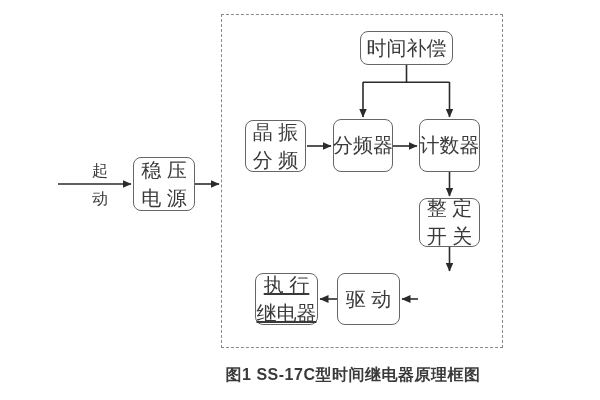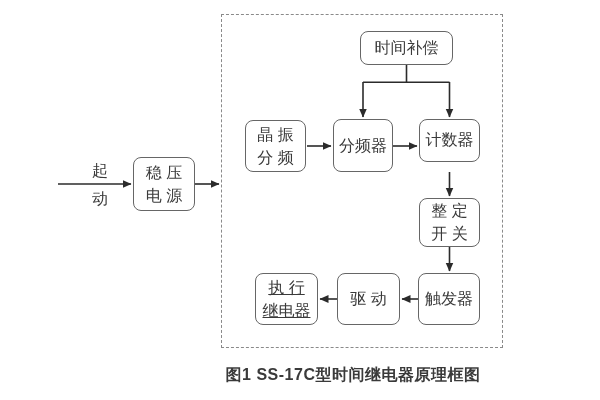--- a/index.html
+++ b/index.html
@@ -28,21 +28,21 @@
     position: absolute;
     box-sizing: border-box;
     border: 1.5px solid #666666;
     border-radius: 8px;
     background: #ffffff;
     display: flex;
     flex-direction: column;
     align-items: center;
     justify-content: center;
     gap: 3px;
-    font-size: 16px;
+    font-size: 20px;
     line-height: 1.25;
     color: #3a3a3a;
     white-space: pre;
   }
   .free-label {
     position: absolute;
     font-size: 16px;
     color: #3a3a3a;
     white-space: pre;
   }
@@ -101,32 +101,29 @@
 
   <div class="block" style="left:245px; top:120px; width:61px; height:52px;">
     <span>晶 振</span>
     <span>分 频</span>
   </div>
 
   <div class="block" style="left:333px; top:119px; width:60px; height:53px;align-items:center;">
     <span>分频器</span>
   </div>
 
-  <div class="block" style="left:419px; top:119px; width:61px; height:43px;font-family:Liberation Mono, monospace;">
+  <div class="block" style="left:419px; top:119px; width:61px; height:53px;">
     <span>计数器</span>
   </div>
 
   <div class="block" style="left:419px; top:198px; width:61px; height:49px;">
     <span>整 定</span>
     <span>开 关</span>
   </div>
 
-  <div class="block" style="left:418px; top:273px; width:62px; height:52px;">
-    <span>触发器</span>
-  </div>
 
   <div class="block" style="left:337px; top:273px; width:63px; height:52px;">
     <span>驱 动</span>
   </div>
 
   <div class="block" style="left:255px; top:273px; width:63px; height:52px;text-decoration:underline;">
     <span>执 行</span>
     <span>继电器</span>
   </div>
 

